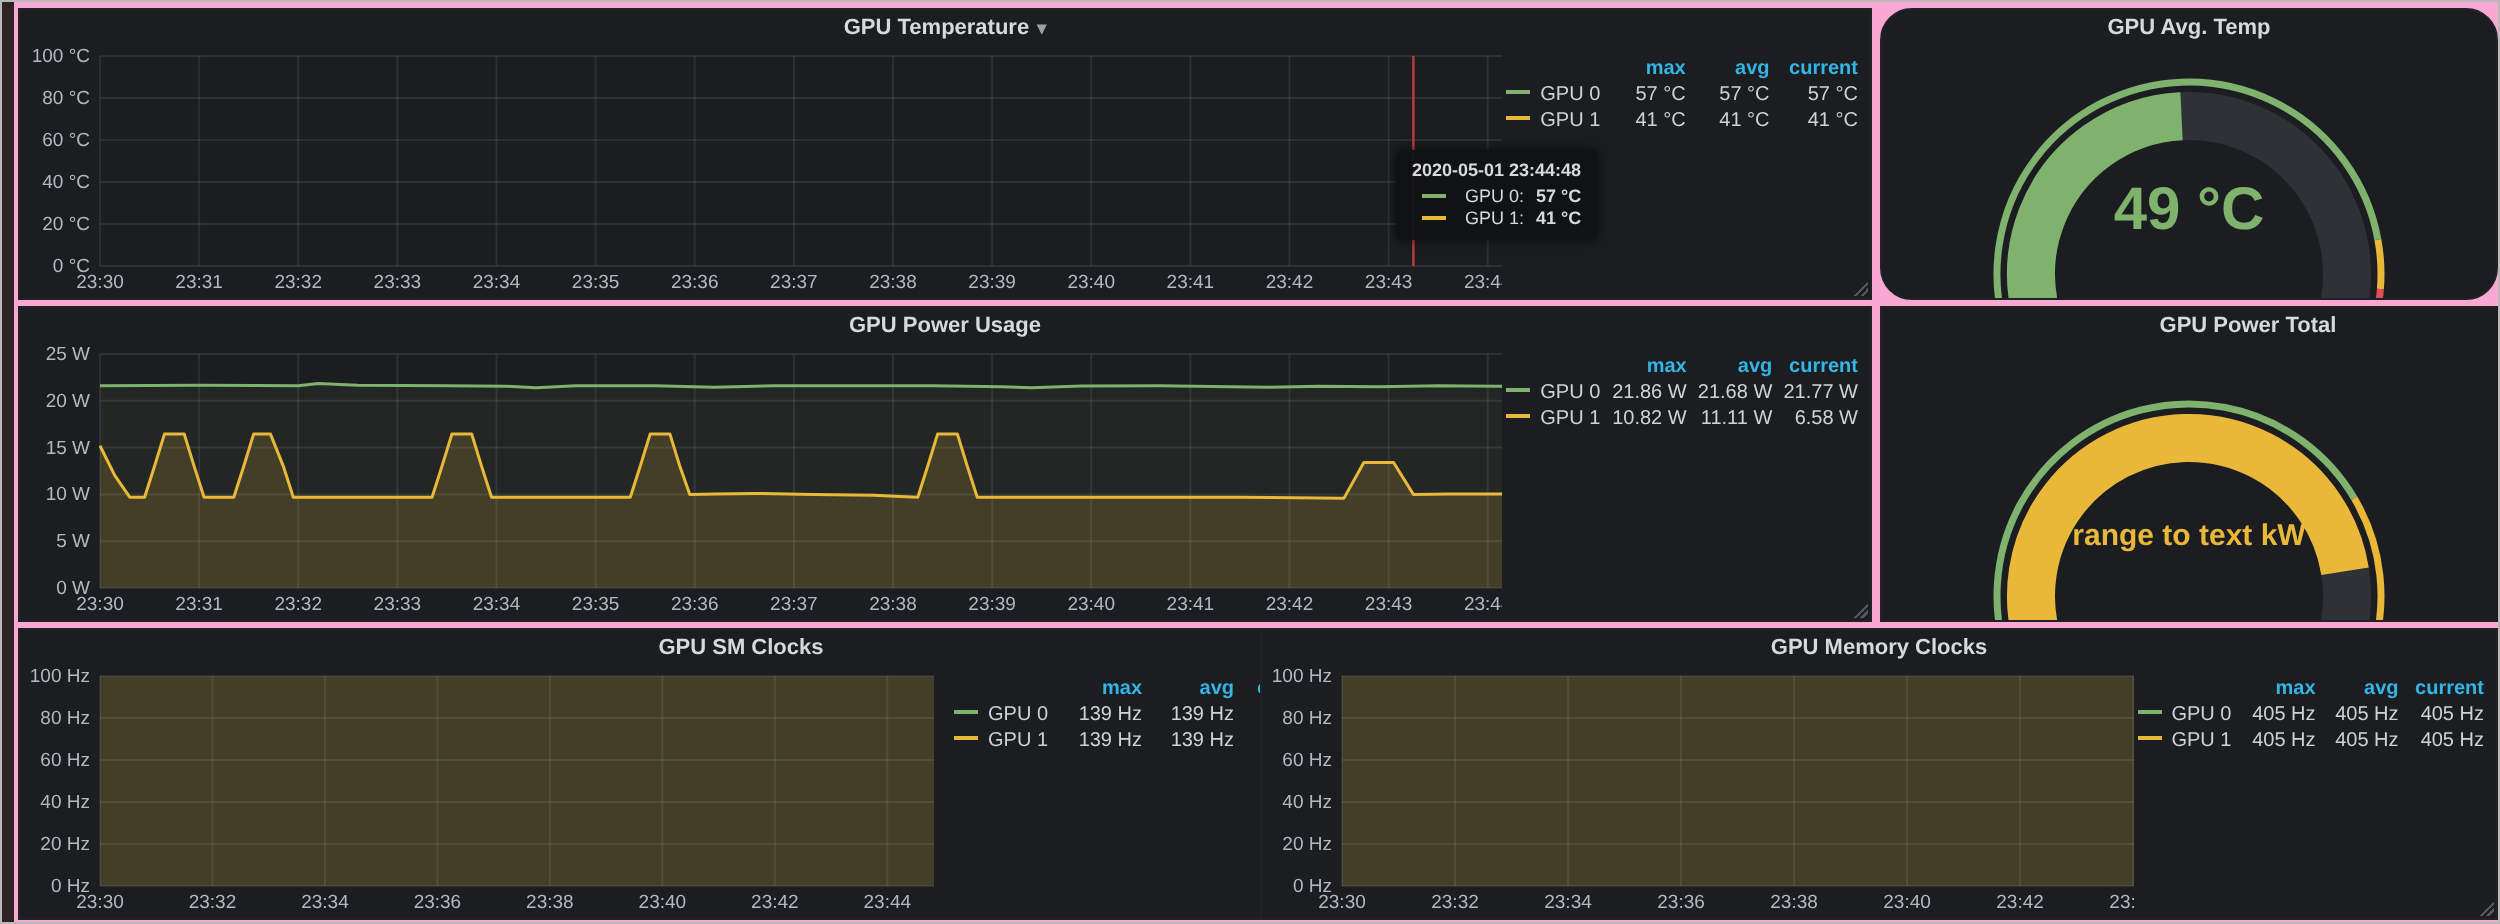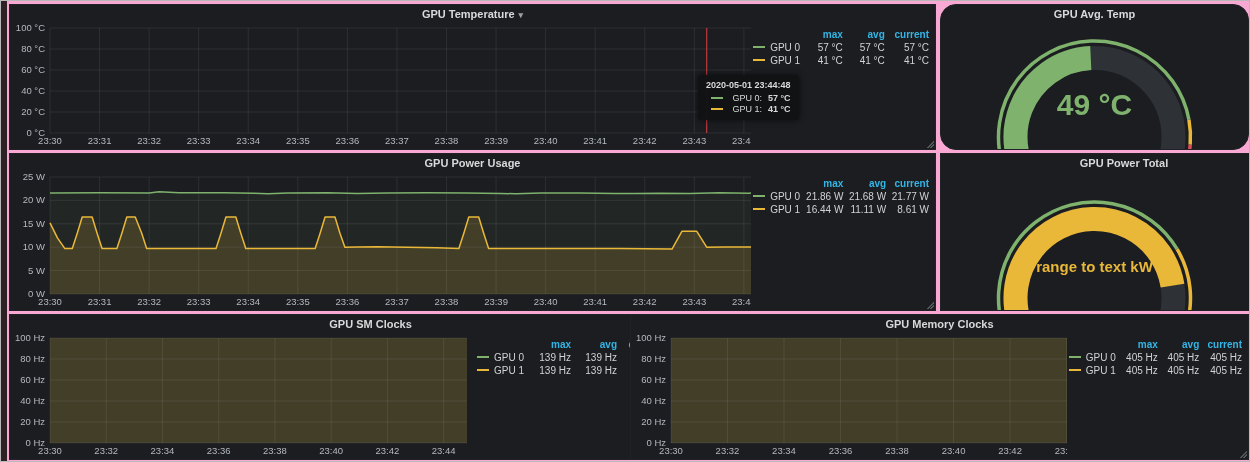--- a/index.html
+++ b/index.html
@@ -216,23 +216,23 @@
                 <td class="lh">current</td>
               </tr>
               <tr>
                 <td class="ln"><span class="dash" style="background:#7eb26d"></span>GPU 0</td>
                 <td class="lv">21.86 W</td>
                 <td class="lv">21.68 W</td>
                 <td class="lv">21.77 W</td>
               </tr>
               <tr>
                 <td class="ln"><span class="dash" style="background:#eab839"></span>GPU 1</td>
-                <td class="lv">16.44 W</td>
+                <td class="lv">10.82 W</td>
                 <td class="lv">11.11 W</td>
-                <td class="lv">8.61 W</td>
+                <td class="lv">6.58 W</td>
               </tr>
             </tbody>
           </table>
         </div>
     </div>
     <div class="resize-corner"></div>
   </div>
 
   <div class="panel" id="p-gpower">
     <div class="panel-title">

